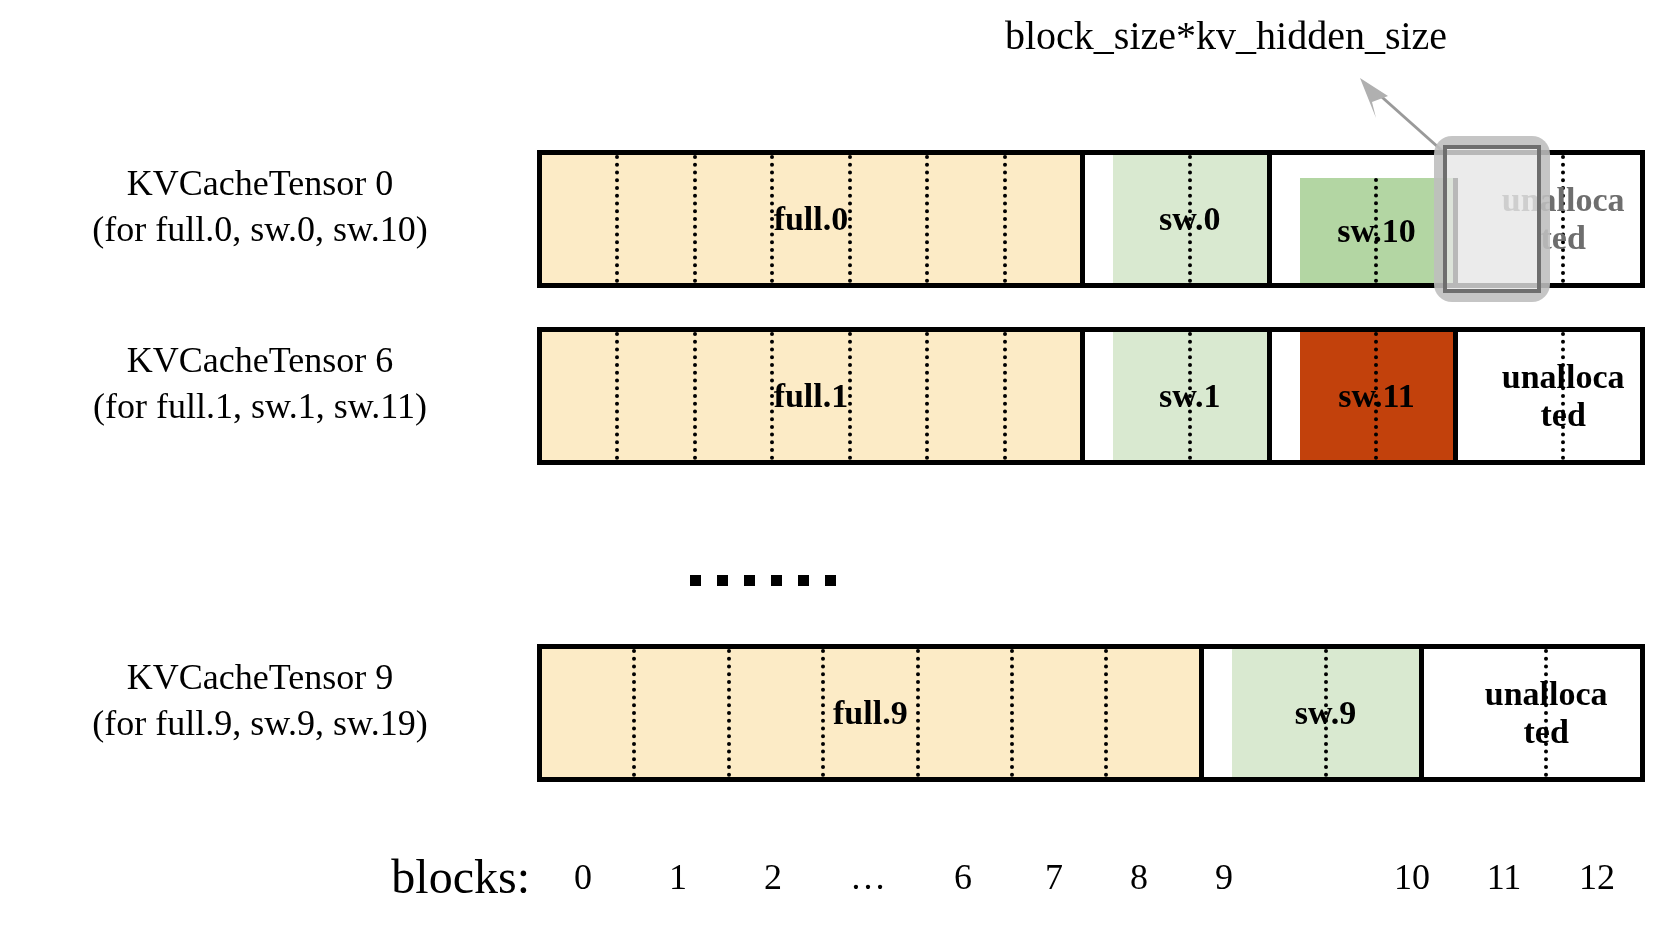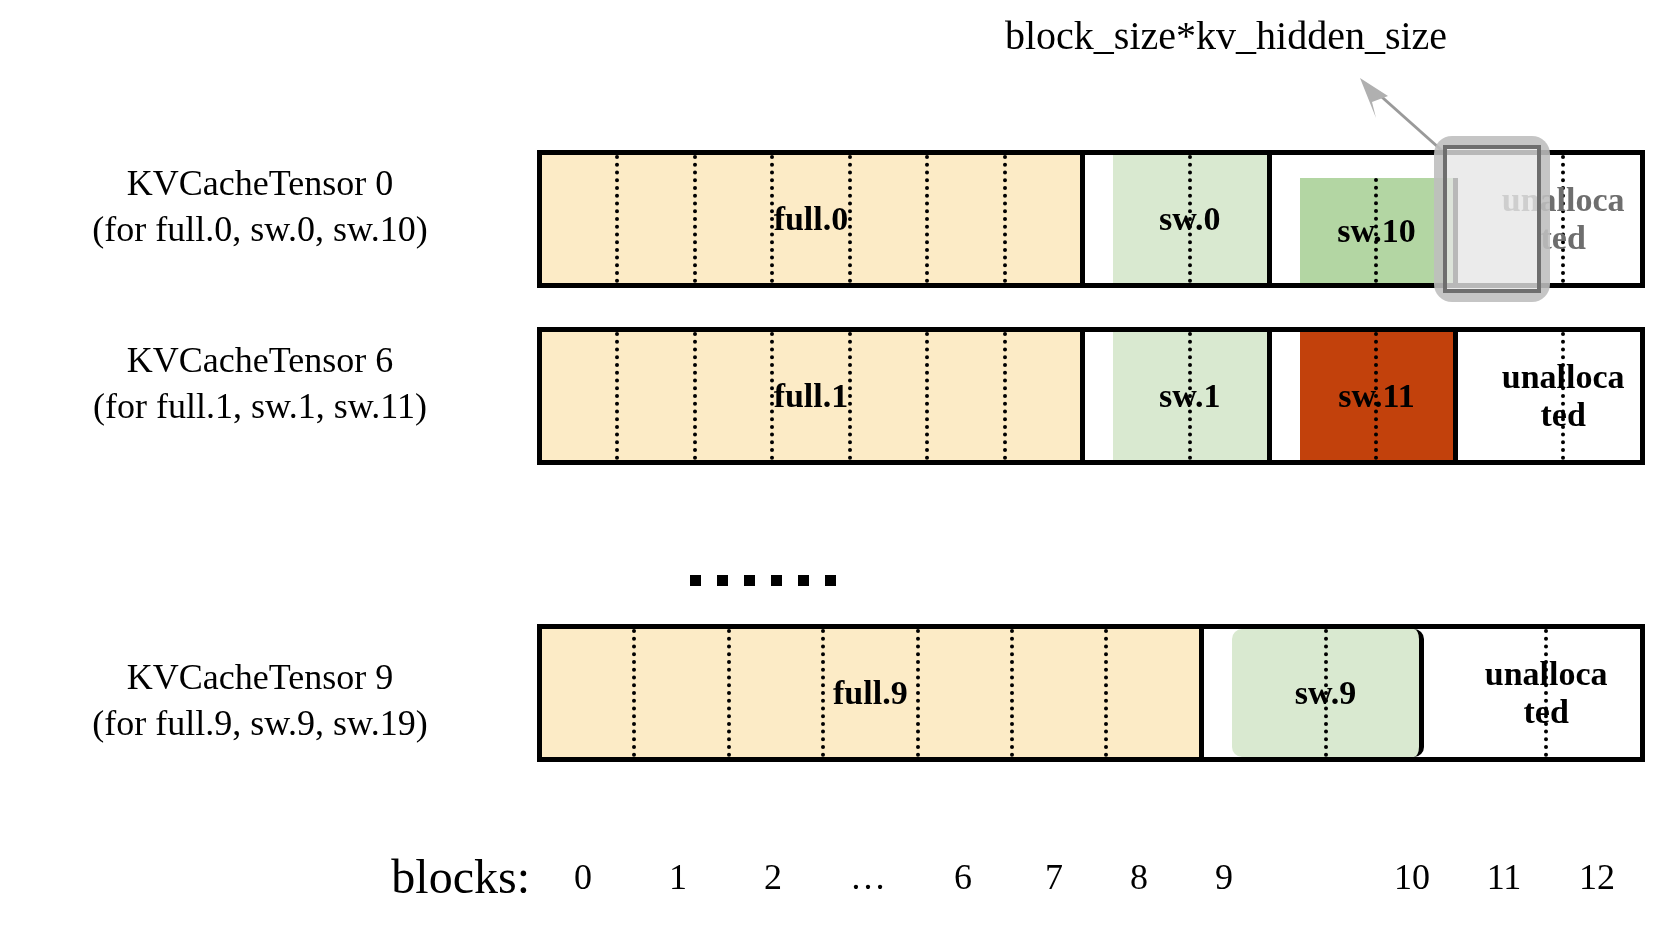--- a/index.html
+++ b/index.html
@@ -244,34 +244,34 @@
             <div class="dcell"></div>
             <div class="dcell"></div>
           </div>
           <div class="seg-label">unalloca
 ted</div>
         </div>
       </div>
     </div>
     <div class="row" style="top: 0px;">
       <div class="row-label" style="top: 654px;"><span>KVCacheTensor 9</span><span class="ln2">(for full.9, sw.9, sw.19)</span></div>
-      <div class="bar" style="top: 624px;">
+      <div class="bar" style="top: 644px;">
         <div class="seg" style="flex: 7 1 0px; background: rgb(252, 235, 198);">
           <div class="dividers">
             <div class="dcell"></div>
             <div class="dcell"></div>
             <div class="dcell"></div>
             <div class="dcell"></div>
             <div class="dcell"></div>
             <div class="dcell"></div>
             <div class="dcell"></div>
           </div>
           <div class="seg-label">full.9</div>
         </div>
-        <div class="seg" style="flex: 2 1 0px; background: rgb(217, 233, 208); border-radius: 10px;">
+        <div class="seg" style="flex: 2 1 0px; background: rgb(217, 233, 208);">
           <div class="dividers">
             <div class="dcell"></div>
             <div class="dcell"></div>
           </div>
           <div class="seg-label">sw.9</div>
         </div>
         <div class="seg" style="flex: 2 1 0px; background: rgb(255, 255, 255);">
           <div class="dividers">
             <div class="dcell"></div>
             <div class="dcell"></div>

